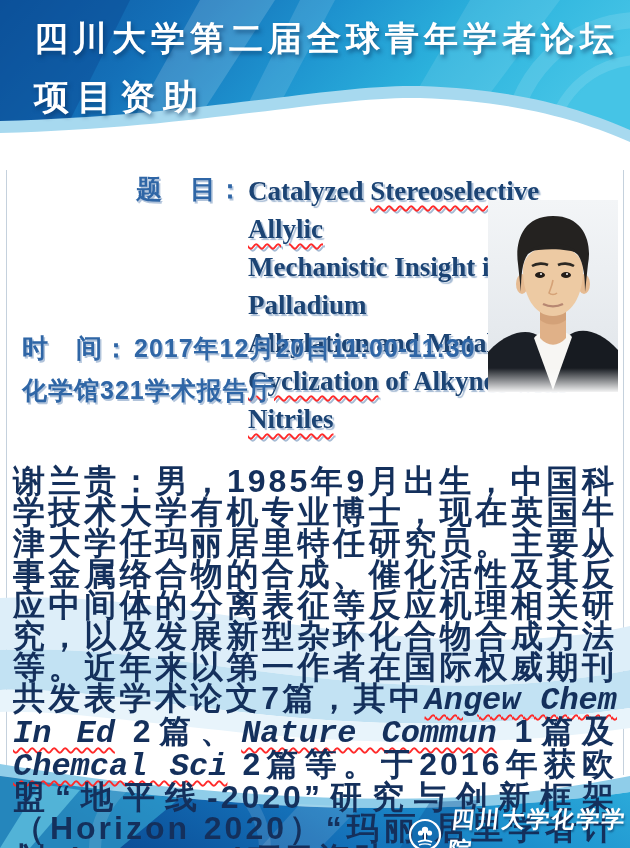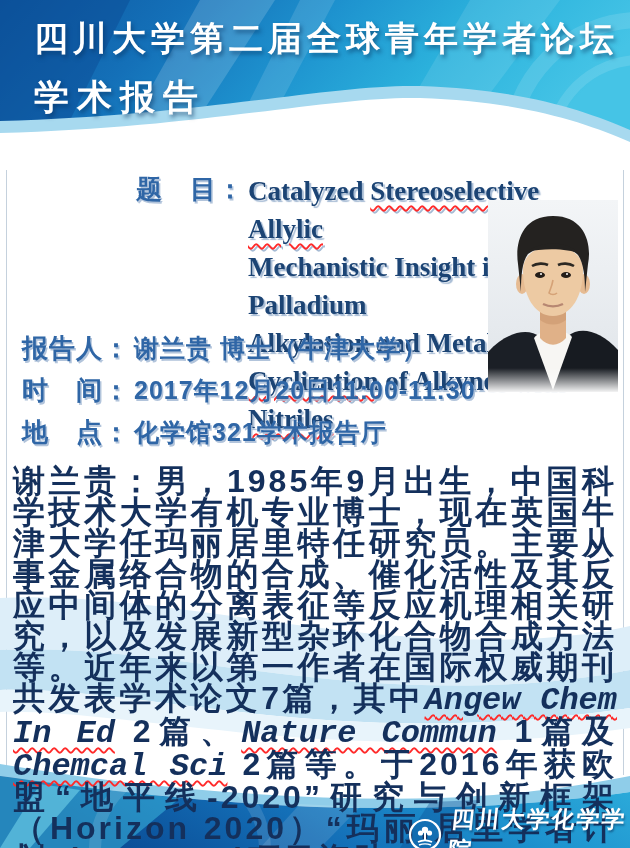--- a/index.html
+++ b/index.html
@@ -77,21 +77,21 @@
     <path d="M200,0 L275,0 L165,170 L105,170 Z" fill="#ffffff" opacity="0.16"></path>
     <path d="M300,0 L335,0 L245,170 L215,170 Z" fill="#ffffff" opacity="0.12"></path>
     <path d="M470,0 L560,0 L470,120 L400,120 Z" fill="#ffffff" opacity="0.10"></path>
     <circle cx="640" cy="150" r="130" fill="none" stroke="#ffffff" stroke-width="16" opacity="0.12"></circle>
     <circle cx="640" cy="150" r="90" fill="none" stroke="#ffffff" stroke-width="10" opacity="0.12"></circle>
     <path d="M0,121 C200,116 330,84 420,86 C520,89 585,110 630,130 L630,170 L0,170 Z" fill="#a7d9ef"></path>
     <path d="M0,133 C200,128 330,96 420,98 C520,101 585,122 630,142 L630,170 L0,170 Z" fill="#ffffff"></path>
   </svg>
   <div class="header-text">
     <div class="header-line1">四川大学第二届全球青年学者论坛</div>
-    <div class="header-line2">学术报告</div>
+    <div class="header-line2">项目资助</div>
   </div>
 
   <div class="edge l"></div>
   <div class="edge r"></div>
 
   <div class="title-row">
     <div class="field-label">题　目：</div>
     <div class="title-lines">
       <div><span>Catalyzed </span><span class="wavy">Stereoselective Allylic</span></div>
       <div><span>Mechanistic Insight in Palladium</span></div>
@@ -140,29 +140,24 @@
 
     <path d="M65,80 C64,86 62,90 61,93 C63,95 67,95 69,93" stroke="#d5a277" stroke-width="1.6" fill="none"></path>
 
     <path d="M55,104 C61,107 69,107 75,104" stroke="#b78772" stroke-width="2.4" fill="none"></path>
 
     <rect x="0" y="168" width="130" height="24" fill="url(#pfade)"></rect>
   </svg>
 
   <div class="info">
     <div class="info-row">
-      <div class="field-label">报告人：</div>
-      <div class="info-value">谢兰贵 博士（牛津大学）</div>
-    </div>
-    <div class="info-row">
       <div class="field-label">时　间：</div>
       <div class="info-value">2017年12月20日11:00-11:30</div>
     </div>
     <div class="info-row">
-      <div class="field-label">地　点：</div>
       <div class="info-value">化学馆321学术报告厅</div>
     </div>
   </div>
 
   <div class="bio"><span>谢兰贵：男，1985年9月出生，中国科学技术大学有机专业博士，现在英国牛津大学任玛丽居里特任研究员。主要从事金属络合物的合成、催化活性及其反应中间体的分离表征等反应机理相关研究，以及发展新型杂环化合物合成方法等。近年来以第一作者在国际权威期刊共发表学术论文7篇，其中</span><span class="it wavy">Angew Chem In Ed</span><span> 2篇、</span><span class="it wavy">Nature Commun</span><span> 1篇及 </span><span class="it wavy">Chemcal Sci</span><span> 2篇等。于2016年获欧盟“地平线-2020”研究与创新框架（Horizon 2020）“玛丽.居里学者计划”(MSCA-IF)项目资助。</span></div>
 
   <svg class="bottom-svg" width="630" height="308" viewBox="0 0 630 308">
     <defs>
       <linearGradient id="ftr" x1="0" y1="0" x2="1" y2="-0.2">
         <stop offset="0" stop-color="#0b4f98"></stop>

